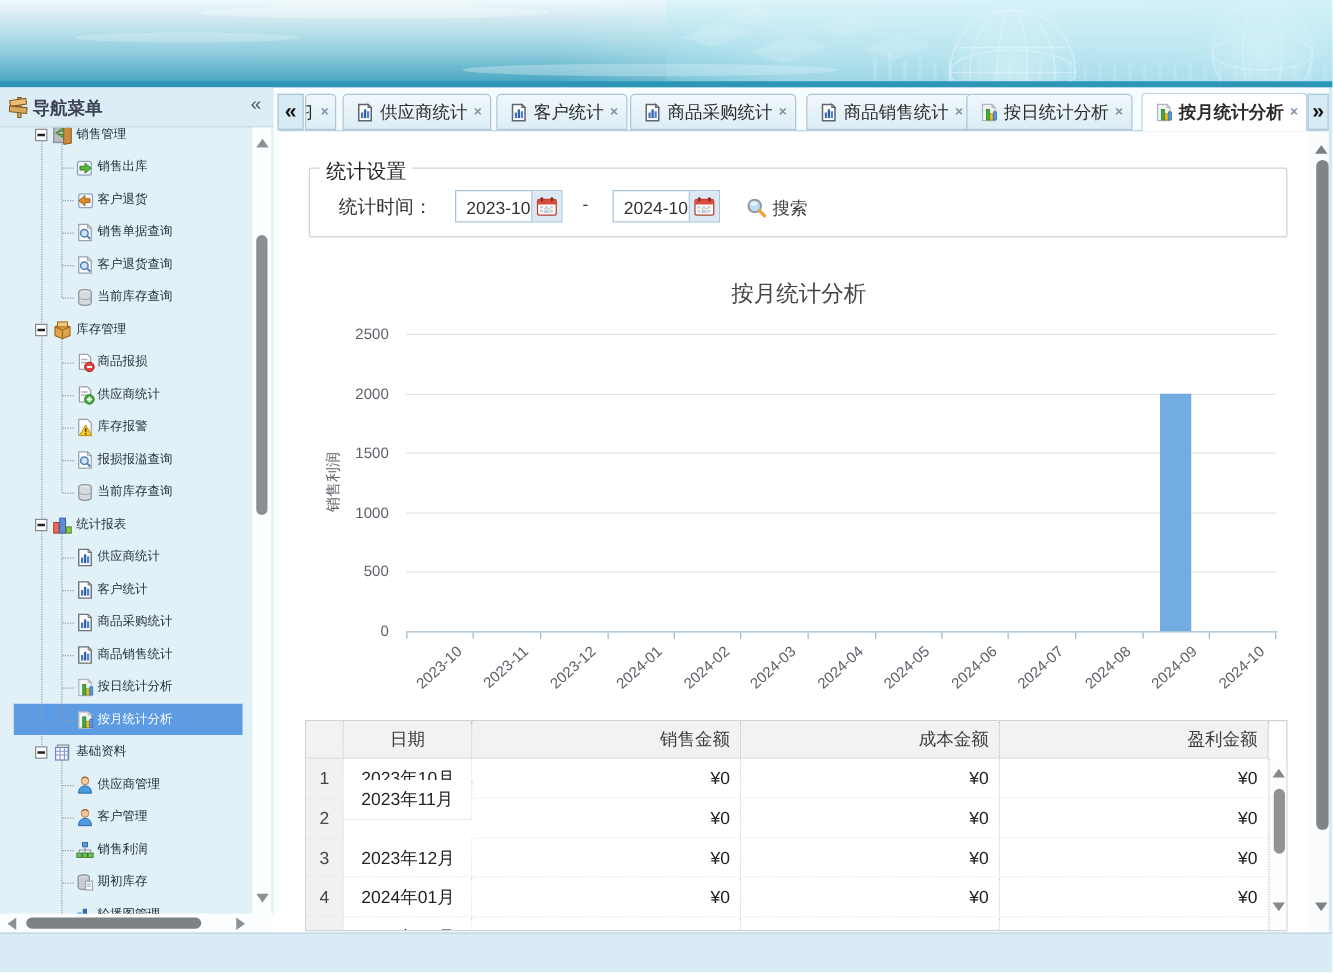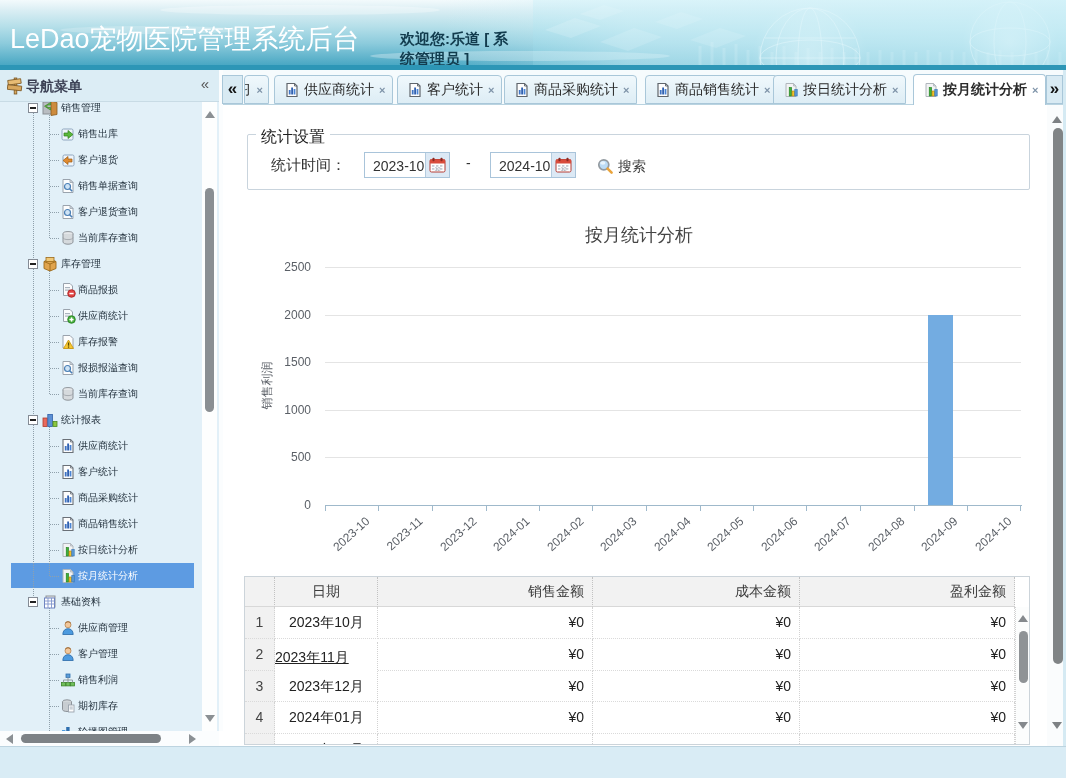--- a/index.html
+++ b/index.html
@@ -132,22 +132,20 @@
 <g fill="rgba(255,255,255,0.3)">
 <ellipse cx="300" cy="10" rx="140" ry="5"></ellipse>
           <ellipse cx="520" cy="56" rx="150" ry="5"></ellipse>
 <ellipse cx="150" cy="30" rx="90" ry="4" fill="rgba(255,255,255,0.22)"></ellipse>
 </g>
 <g stroke="rgba(255,255,255,0.20)" stroke-width="3">
 <path d="M700 46 v24 M712 42 v28 M724 48 v22 M736 44 v26 M748 50 v20 M760 46 v24 M772 52 v18 M784 46 v24 M796 52 v18 M808 48 v22 M820 52 v18 M832 48 v22 M844 52 v18 M856 48 v22 M868 52 v18 M880 50 v20 M892 52 v18 M904 50 v20 M916 52 v18 M928 50 v20 M940 52 v18 M952 50 v20 M964 52 v18 M976 50 v20 M988 52 v18 M1000 50 v20 M1012 52 v18 M1024 50 v20 M1036 52 v18 M1048 50 v20 M1060 52 v18"></path>
 </g>
       </svg>
 <div class="wash abs"></div>
-<div id="title" class="abs">LeDao宠物医院管理系统后台</div>
-<div id="welcome" class="abs">欢迎您:乐道 [ 系统管理员 ]</div>
 </div>
 <div id="hdrstrip" class="abs"></div>
 <div id="side" class="abs"></div>
 <div id="selrow" class="abs"></div>
 <div class="vdots abs" style="left:33px; top:99px; height:503px;"></div>
 <div class="vdots abs" style="left:49px; top:108px; height:130px;"></div>
 <div class="vdots abs" style="left:49px; top:264px; height:130px;"></div>
 <div class="vdots abs" style="left:49px; top:420px; height:156px;"></div>
 <div class="vdots abs" style="left:49px; top:602px; height:129px;"></div>
 <div class="tbox abs" style="top:103px;"></div>
@@ -549,21 +547,21 @@
 <div class="th" style="left:30px; width:103px;text-align:center;">日期</div>
 <div class="th ral" style="left:133px; width:215px;">销售金额</div>
 <div class="th ral" style="left:348px; width:207px;">成本金额</div>
 <div class="th ral" style="left:555px; width:215px;">盈利金额</div>
 <div class="td num" style="left:0; top:30.0px; width:30px; height:31.8px;">1</div>
 <div class="td" style="left:30px; top:30.0px; width:103px; height:31.8px; padding-left:14px;">2023年10月</div>
 <div class="td ral" style="left:133px; top:30.0px; width:215px; height:31.8px;">¥0</div>
 <div class="td ral" style="left:348px; top:30.0px; width:207px; height:31.8px;">¥0</div>
 <div class="td ral" style="left:555px; top:30.0px; width:215px; height:31.8px;">¥0</div>
 <div class="td num" style="left:0; top:61.8px; width:30px; height:31.8px;">2</div>
-<div class="td" style="left:30px; top:65px; width:103px; height:31.8px; text-decoration:underline;">2023年11月</div>
+<div class="td" style="left:30px; top:47px; width:103px; height:31.8px; padding-left:14px;">2023年11月</div>
 <div class="td ral" style="left:133px; top:61.8px; width:215px; height:31.8px;">¥0</div>
 <div class="td ral" style="left:348px; top:61.8px; width:207px; height:31.8px;">¥0</div>
 <div class="td ral" style="left:555px; top:61.8px; width:215px; height:31.8px;">¥0</div>
 <div class="td num" style="left:0; top:93.6px; width:30px; height:31.8px;">3</div>
 <div class="td" style="left:30px; top:93.6px; width:103px; height:31.8px; padding-left:14px;">2023年12月</div>
 <div class="td ral" style="left:133px; top:93.6px; width:215px; height:31.8px;">¥0</div>
 <div class="td ral" style="left:348px; top:93.6px; width:207px; height:31.8px;">¥0</div>
 <div class="td ral" style="left:555px; top:93.6px; width:215px; height:31.8px;">¥0</div>
 <div class="td num" style="left:0; top:125.4px; width:30px; height:31.8px;">4</div>
 <div class="td" style="left:30px; top:125.4px; width:103px; height:31.8px; padding-left:14px;">2024年01月</div>

